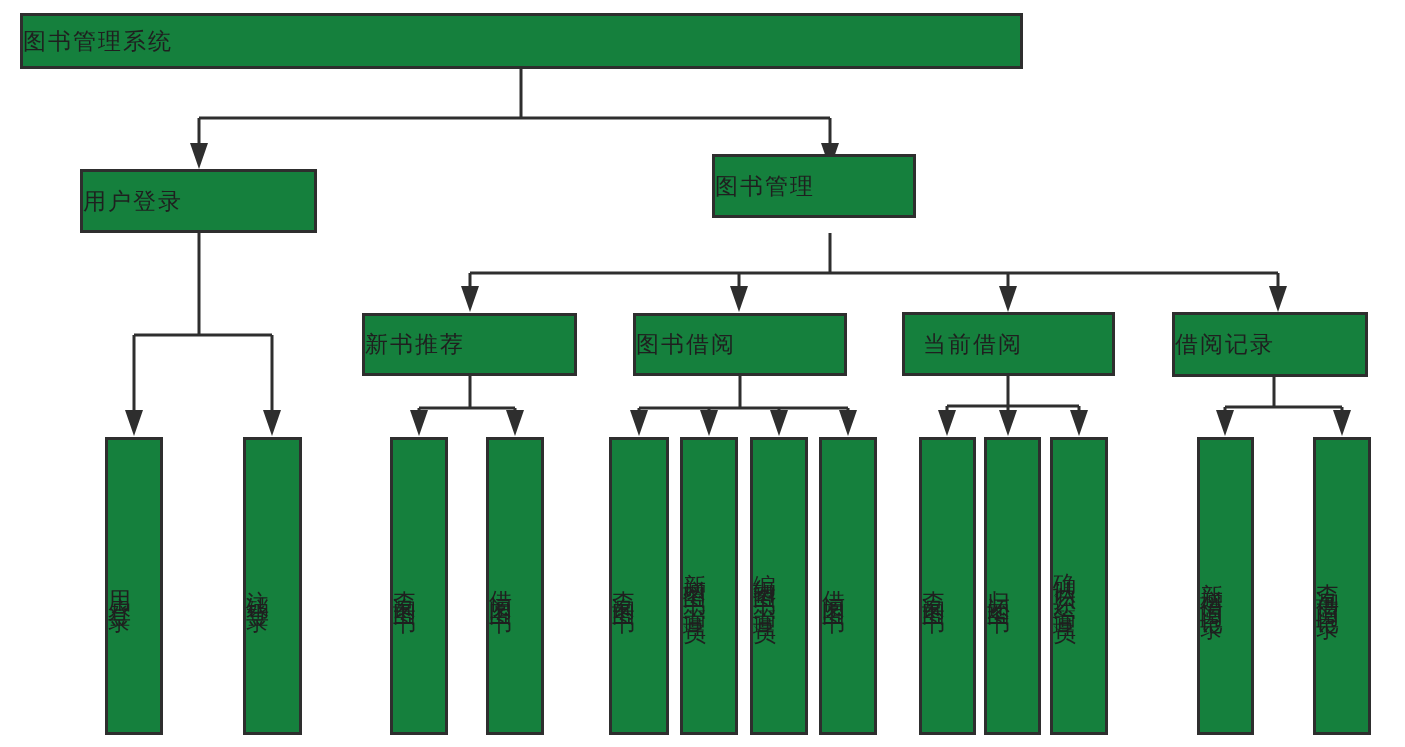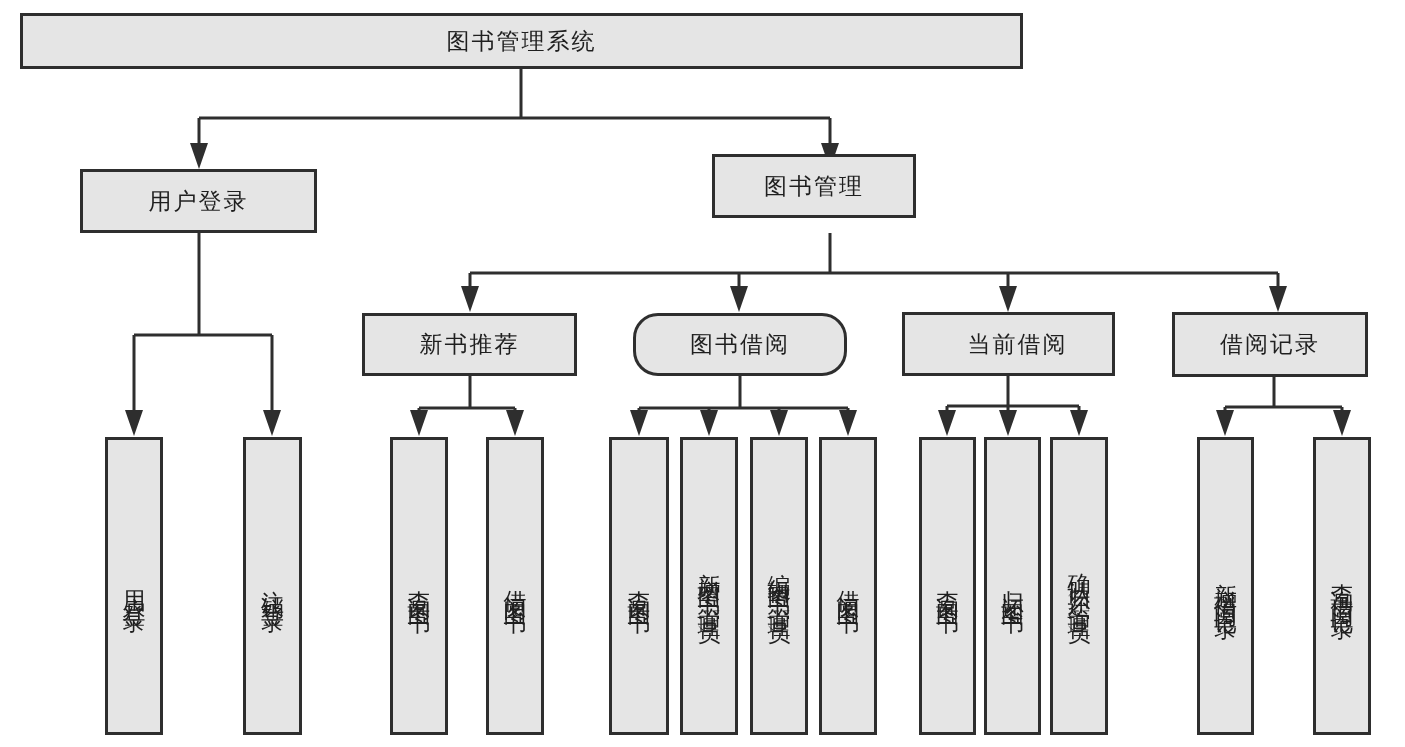--- a/index.html
+++ b/index.html
@@ -18,24 +18,24 @@
   .connectors {
     position: absolute;
     left: 0;
     top: 0;
     pointer-events: none;
   }
   .node {
     position: absolute;
     box-sizing: border-box;
     border: 3px solid #2e2e2e;
-    background: #e5e5e5;
+    background: #15803d;
     display: flex;
     align-items: center;
-    justify-content: center;
+    justify-content: flex-start;
     color: #1f1f1f;
   }
   .hbox .label {
     font-size: 23px;
     letter-spacing: 2px;
     white-space: nowrap;
   }
   .vbox {
     top: 437px;
     height: 298px;
@@ -111,21 +111,21 @@
   <div class="node hbox" style="left:80px; top:169px; width:237px; height:64px;">
     <span class="label">用户登录</span>
   </div>
   <div class="node hbox" style="left:712px; top:154px; width:204px; height:64px;">
     <span class="label">图书管理</span>
   </div>
 
   <div class="node hbox" style="left:362px; top:313px; width:215px; height:63px;">
     <span class="label">新书推荐</span>
   </div>
-  <div class="node hbox" style="left:633px; top:313px; width:214px; height:63px;border-radius:25px;">
+  <div class="node hbox" style="left:633px; top:313px; width:214px; height:63px;">
     <span class="label">图书借阅</span>
   </div>
   <div class="node hbox" style="left:902px; top:312px; width:213px; height:64px;padding-left:18px;">
     <span class="label">当前借阅</span>
   </div>
   <div class="node hbox" style="left:1172px; top:312px; width:196px; height:65px;">
     <span class="label">借阅记录</span>
   </div>
 
   <div class="node vbox" style="left:105px; width:58px;">

